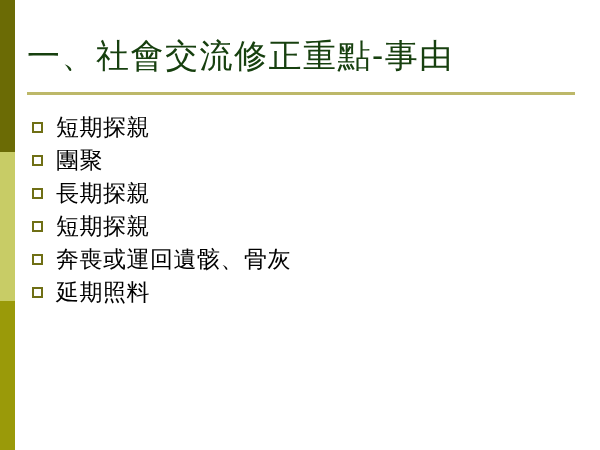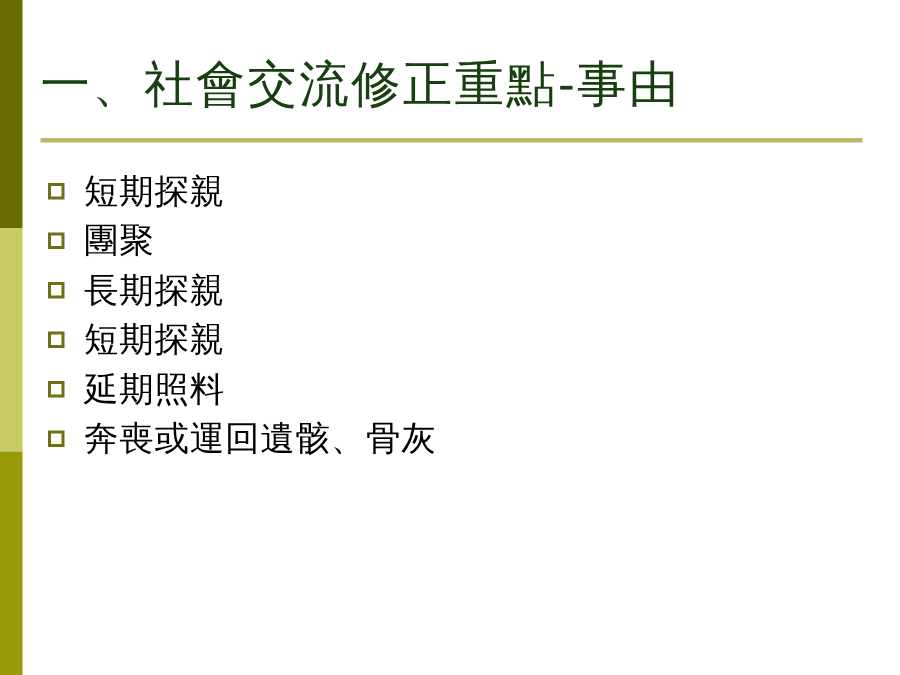--- a/index.html
+++ b/index.html
@@ -126,21 +126,21 @@
       <li class="bullet-item">
         <span class="bullet-marker" style="border-color: rgb(111, 111, 21);"></span>
         <span class="bullet-text" style="color: rgb(0, 0, 0);">長期探親</span>
       </li>
       <li class="bullet-item">
         <span class="bullet-marker" style="border-color: rgb(111, 111, 21);"></span>
         <span class="bullet-text" style="color: rgb(0, 0, 0);">短期探親</span>
       </li>
       <li class="bullet-item">
         <span class="bullet-marker" style="border-color: rgb(111, 111, 21);"></span>
-        <span class="bullet-text" style="color: rgb(0, 0, 0);">延期照料</span>
+        <span class="bullet-text" style="color: rgb(0, 0, 0);">奔喪或運回遺骸、骨灰</span>
       </li>
       <li class="bullet-item">
         <span class="bullet-marker" style="border-color: rgb(111, 111, 21);"></span>
-        <span class="bullet-text" style="color: rgb(0, 0, 0);">奔喪或運回遺骸、骨灰</span>
+        <span class="bullet-text" style="color: rgb(0, 0, 0);">延期照料</span>
       </li>
     </ul>
 
 </div>
 
 </body></html>

